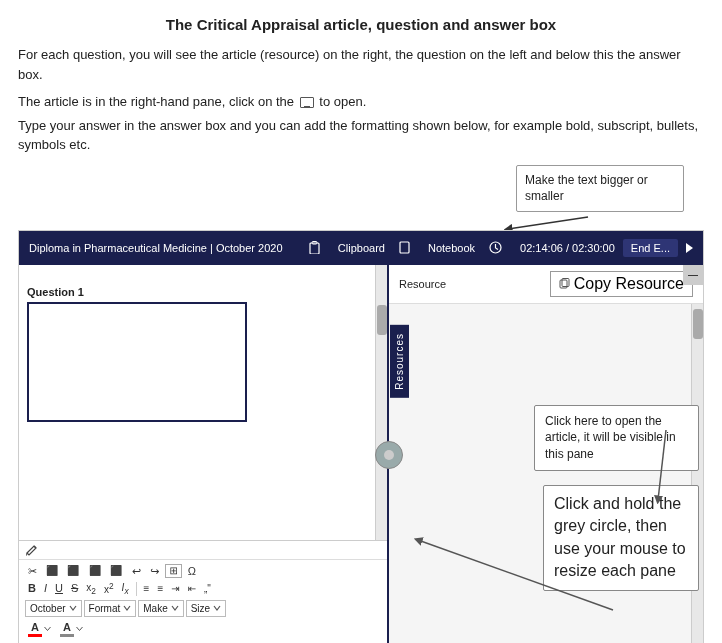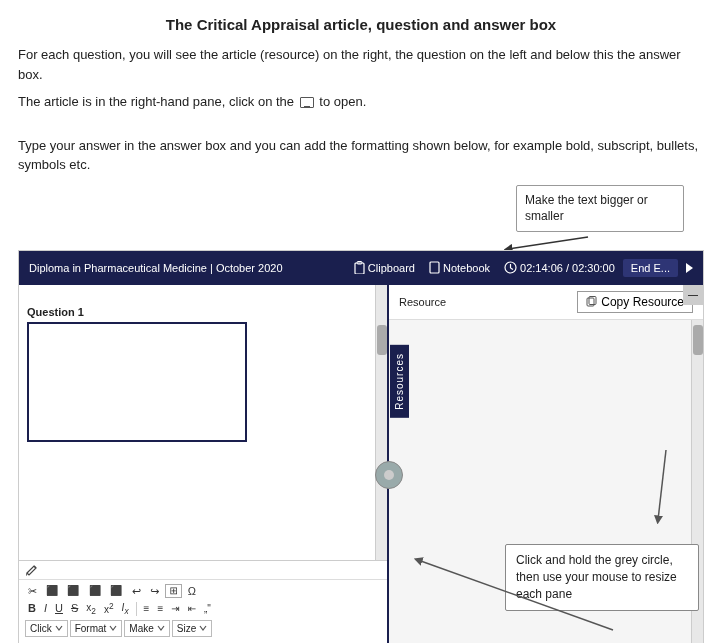--- a/index.html
+++ b/index.html
@@ -22,21 +22,21 @@
 
     .intro-text {
       font-size: 13px;
       line-height: 1.5;
       margin-bottom: 8px;
     }
 
     .intro-text2 {
       font-size: 13px;
       line-height: 1.5;
-      margin-bottom: 24px;
+      margin-bottom: 4px;
     }
 
     .intro-text3 {
       font-size: 13px;
       line-height: 1.5;
       margin-bottom: 10px;
     }
 
     .monitor-icon {
       display: inline-block;
@@ -103,21 +103,21 @@
     }
     .top-bar-nav {
       display: flex;
       gap: 14px;
       align-items: center;
       font-size: 11px;
     }
     .top-bar-nav span {
       display: flex;
       align-items: center;
-      gap: 3px;
+      gap: 18px;
     }
     .top-bar-end {
       background: #2e3575;
       padding: 3px 8px;
       border-radius: 2px;
       font-size: 11px;
     }
     .arrow-right-icon {
       display: inline-block;
       width: 0;
@@ -266,21 +266,21 @@
     }
 
     .resource-label {
       font-size: 11px;
     }
 
     .copy-resource-btn {
       background: #fff;
       border: 1px solid #999;
       padding: 3px 8px;
-      font-size: 12px;
+      font-size: 16px;
       cursor: pointer;
       display: flex;
       align-items: center;
       gap: 4px;
     }
 
     .resource-body {
       flex: 1;
       background: #f5f5f5;
       position: relative;
@@ -526,21 +526,21 @@
                 <div class="tb-separator"></div>
                 <button class="tb-btn" style="font-size:10px;">≡</button>
                 <button class="tb-btn" style="font-size:10px;">≡</button>
                 <button class="tb-btn" style="font-size:10px;">⇥</button>
                 <button class="tb-btn" style="font-size:10px;">⇤</button>
                 <button class="tb-btn" style="font-size:10px;">„"</button>
               </div>
 
               <div class="toolbar-row3">
                 <div class="tb-dropdown">
-                  <span>Click</span>
+                  <span>October</span>
                   <svg width="8" height="6" viewBox="0 0 8 6">
                       <path d="M1 1 L4 5 L7 1" fill="none" stroke="#555" stroke-width="1.2"></path>
                     </svg>
                 </div>
                 <div class="tb-dropdown">
                   <span>Format</span>
                   <svg width="8" height="6" viewBox="0 0 8 6">
                       <path d="M1 1 L4 5 L7 1" fill="none" stroke="#555" stroke-width="1.2"></path>
                     </svg>
                 </div>
@@ -616,18 +616,21 @@
         <marker id="arrowhead" markerWidth="6" markerHeight="6" refX="3" refY="3" orient="auto">
           <path d="M0,0 L0,6 L6,3 z" fill="#555"></path>
         </marker>
       </defs>
 
       <line x1="648" y1="200" x2="640" y2="270" stroke="#555" stroke-width="1.5" marker-end="url(#arrowhead)"></line>
 
       <line x1="595" y1="380" x2="400" y2="310" stroke="#555" stroke-width="1.5" marker-end="url(#arrowhead)"></line>
     </svg>
 
-
-    <div style="position:absolute;bottom:55px;right:5px;z-index:25;background:#fff;border:1px solid #888;border-radius:2px;padding:7px 10px;font-size:12px;line-height:1.4;width:194px;">
+    <div style="position:absolute;top:175px;right:5px;z-index:25;background:#fff;border:1px solid #888;border-radius:2px;padding:7px 10px;font-size:12px;line-height:1.4;width:165px;">
+      <span>Click here to open the article, it will be visible in this pane</span>
+    </div>
+
+    <div style="position:absolute;bottom:55px;right:5px;z-index:25;background:#fff;border:1px solid #888;border-radius:2px;padding:7px 10px;font-size:16px;line-height:1.4;width:156px;">
       <span>Click and hold the grey circle, then use your mouse to resize each pane</span>
     </div>
   </div>
 </div>
 
 </body></html>

